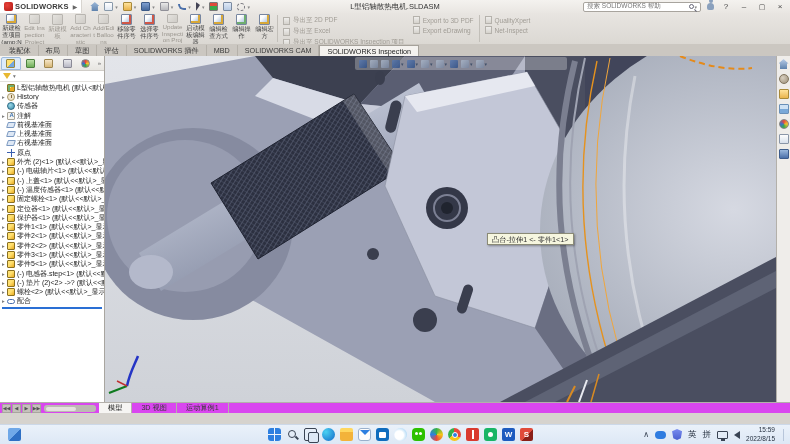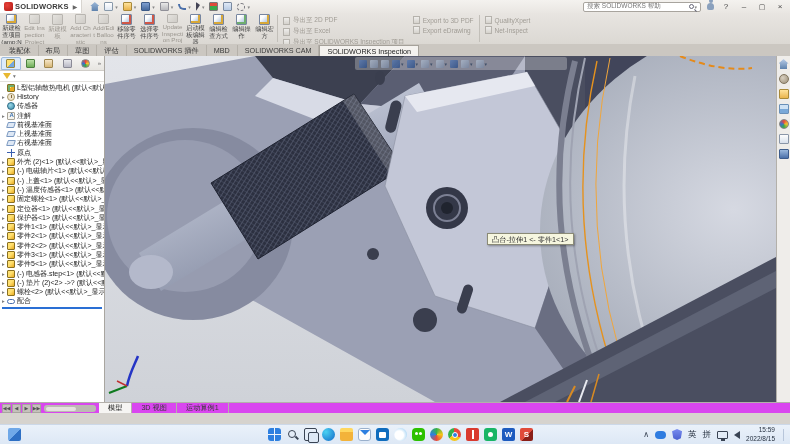--- a/index.html
+++ b/index.html
@@ -221,20 +221,21 @@
         <span class="qat-caret">▾</span>
       <span class="qat-ic qat-undo"></span>
         <span class="qat-caret">▾</span>
       <span class="qat-ic qat-select"></span>
         <span class="qat-caret">▾</span>
       <span class="qat-ic qat-rebuild"></span>
       <span class="qat-ic qat-grid"></span>
       <span class="qat-ic qat-gear"></span>
         <span class="qat-caret">▾</span>
     </div>
+    <div id="win-title">L型铝轴散热电机.SLDASM</div>
     <div id="tb-right">
       <div id="search-box">
         <span>搜索 SOLIDWORKS 帮助</span>
         <span class="mag"></span>
         <span class="qat-caret">▾</span>
       </div>
       <span class="login-ic"></span>
       <span class="winbtn">?</span>
       <span class="winbtn">–</span>
       <span class="winbtn restore">▢</span>

